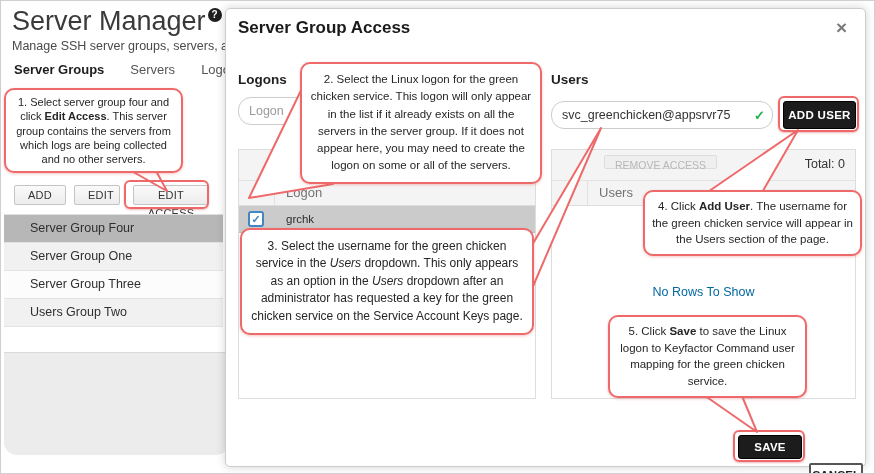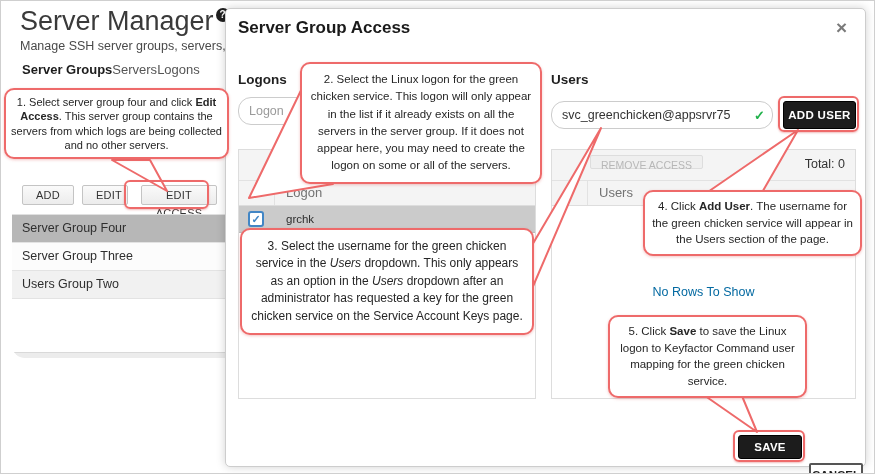--- a/index.html
+++ b/index.html
@@ -4,52 +4,52 @@
 <style>
   * { margin:0; padding:0; box-sizing:border-box; }
   html,body { width:875px; height:474px; }
   body {
     position:relative; overflow:hidden; background:#fff;
     font-family:"Liberation Sans", sans-serif; color:#333;
   }
   .frame { position:absolute; inset:0; box-shadow:inset 0 0 0 1px #cfcfcf; pointer-events:none; z-index:90; }
 
   
-  .page { position:absolute; left:12px; top:0; width:225px; height:358px; overflow:hidden; background:#fff;border-radius:13px; }
+  .page { position:absolute; left:4px; top:0; width:225px; height:455px; overflow:hidden; background:#fff;border-radius:13px; }
   .page-title { position:absolute; left:8px; top:6px; font-size:27px; font-weight:500; color:#3a3a3a; white-space:nowrap; }
   .help-icon { display:inline-block; width:14px; height:14px; border-radius:50%; background:#1f1f1f; color:#fff;
     font-size:10px; font-weight:bold; text-align:center; line-height:14px; vertical-align:top; margin-left:2px; margin-top:2px; }
   .page-sub { position:absolute; left:8px; top:39px; font-size:12.5px; color:#4a4a4a; white-space:nowrap; }
-  .tabs { position:absolute; left:10px; top:62px; display:flex; font-size:13px; color:#555; white-space:nowrap; }
+  .tabs { position:absolute; left:10px; top:62px; display:flex; gap:26px; font-size:13px; color:#555; white-space:nowrap; }
   .tab.active { font-weight:bold; color:#1d1d1d; }
   .gbtn { position:absolute; height:20px; background:linear-gradient(#fafafa,#ececec); border:1px solid #c4c4c4;
     border-radius:2px; font-size:11px; color:#333; text-align:center; line-height:18px; letter-spacing:.2px; }
   .grid { position:absolute; left:0; top:214px; width:219px; border-top:1px solid #e0e0e0; font-size:12.5px; }
   .grid-h { height:23px; line-height:23px; padding-left:10px; background:#f6f6f6; color:#6e6e6e; font-weight:bold;
     font-size:13px; border-bottom:1px solid #ddd; }
-  .grow { height:28px; line-height:27px; padding-left:10px; border-bottom:1px solid #e3e3e3; color:#2f2f2f; background:#fcfcfc; }
+  .grow { height:28px; line-height:27px; padding-left:26px; border-bottom:1px solid #e3e3e3; color:#2f2f2f; background:#fcfcfc; }
   .grow.alt { background:#f1f1f1; }
   .grow.sel { background:#b7b7b7; }
   .page-gray { position:absolute; left:0; top:352px; width:225px; height:122px; background:#ececec; border-top:1px solid #d9d9d9; }
 
   
   .modal { position:absolute; left:225px; top:8px; width:641px; height:459px; background:#fff;
     border:1px solid #cdcdcd; border-radius:5px; box-shadow:0 0 10px rgba(0,0,0,.18); z-index:10; }
   .m-title { position:absolute; left:12px; top:9px; font-size:17px; font-weight:bold; color:#1a1a1a; }
   .m-close { position:absolute; right:18px; top:8px; font-size:19px; font-weight:bold; color:#7a7a7a; cursor:default; }
   .seclabel { position:absolute; font-size:13.5px; font-weight:bold; color:#1f1f1f; }
   .tinput { position:absolute; height:28px; border:1px solid #ccc; border-radius:13px; padding:0 26px 0 10px;
     font-size:12.5px; color:#333; font-family:"Liberation Sans",sans-serif; outline:none; background:#fff; }
   .tinput::placeholder { color:#9a9a9a; }
   .valid-check { position:absolute; font-size:13px; font-weight:bold; color:#21b24b; }
   .blackbtn { position:absolute; background:#1c1c1c; color:#fff; border:1px solid #000; border-radius:3px;
     font-size:11.5px; font-weight:bold; text-align:center; letter-spacing:.3px; }
   .panel { position:absolute; top:140px; height:250px; border:1px solid #ddd; background:#fff; }
   .ptoolbar { position:relative; height:31px; background:#f4f4f4; border-bottom:1px solid #e2e2e2; }
-  .disbtn { position:absolute; left:38px; top:5px; height:14px; padding:0 10px; background:#efefef; border:1px solid #ddd;
+  .disbtn { position:absolute; left:52px; top:5px; height:14px; padding:0 10px; background:#efefef; border:1px solid #ddd;
     border-radius:2px; color:#b7b7b7; font-size:10.5px; line-height:19px; }
   .ptotal { position:absolute; right:10px; top:7px; font-size:12.5px; color:#333; }
   .phead { position:relative; height:25px; background:#f4f4f4; border-bottom:1px solid #ddd;
     color:#737373; font-size:13px; line-height:24px; }
   .phead .cbcol { position:absolute; left:0; top:0; width:36px; height:100%; border-right:1px solid #e2e2e2; }
   .phead .htext { position:absolute; left:47px; top:0; }
   .prow { position:relative; height:27px; background:#cbcbcb; border-bottom:1px solid #bdbdbd; font-size:11.5px;
     color:#2e2e2e; line-height:26px; }
   .checkbox { position:absolute; left:9px; top:5px; width:16px; height:16px; background:#fff; border:2px solid #4286c5;
     border-radius:3px; color:#4286c5; font-size:11px; font-weight:bold; text-align:center; line-height:13px; }
@@ -59,21 +59,21 @@
   
   .cancelbtn { position:absolute; background:#fff; color:#1f1f1f; border:2px solid #555; border-radius:2px;
     font-size:11.5px; font-weight:bold; text-align:center;margin-top:28px; }
 
   
   .tails { position:absolute; left:0; top:0; width:875px; height:474px; z-index:40; pointer-events:none; }
   .callout { position:absolute; z-index:50; background:#fff; border:2px solid #ee6a6a; border-radius:10px;
     text-align:center; color:#262626; box-shadow:0 1px 3px rgba(221,90,90,.35); }
   .callout .b { font-weight:bold; }
   .callout .i { font-style:italic; }
-  .c1 { left:4px;   top:88px;  width:225px; font-size:11px;   line-height:1.3;  padding:5px 5px; }
+  .c1 { left:4px;   top:88px;  width:179px; font-size:11px;   line-height:1.3;  padding:5px 5px; }
   .c2 { left:300px; top:62px;  width:242px; font-size:11.5px; line-height:1.5;  padding:7px 7px; }
   .c3 { left:240px; top:228px; width:294px; font-size:12px;   line-height:1.45; padding:8px 7px; }
   .c4 { left:643px; top:190px; width:219px; font-size:11.5px; line-height:1.45; padding:6px 7px; }
   .c5 { left:608px; top:315px; width:199px; font-size:11.5px; line-height:1.45; padding:6px 7px; }
   .ring { position:absolute; border:2px solid #ee6a6a; border-radius:6px; z-index:45; pointer-events:none;
     box-shadow:0 1px 2px rgba(221,90,90,.4); }
 </style>
 </head>
 <body>
 
@@ -85,20 +85,21 @@
     <span class="tab">Servers</span>
     <span class="tab">Logons</span>
   </div>
 
   <div class="gbtn" style="left:10px; top:185px; width:52px;">ADD</div>
   <div class="gbtn" style="left:70px; top:185px; width:46px;padding-left:8px;">EDIT</div>
   <div class="gbtn" style="left:129px; top:185px; width:76px;">EDIT ACCESS</div>
 
   <div class="grid">
     <div class="grow sel">Server Group Four</div>
+    <div class="grow alt">Server Group One</div>
     <div class="grow">Server Group Three</div>
     <div class="grow alt">Users Group Two</div>
   </div>
   <div class="page-gray"></div>
 </div>
 
 <div class="modal">
   <div class="m-title">Server Group Access</div>
   <div class="m-close">×</div>
 

